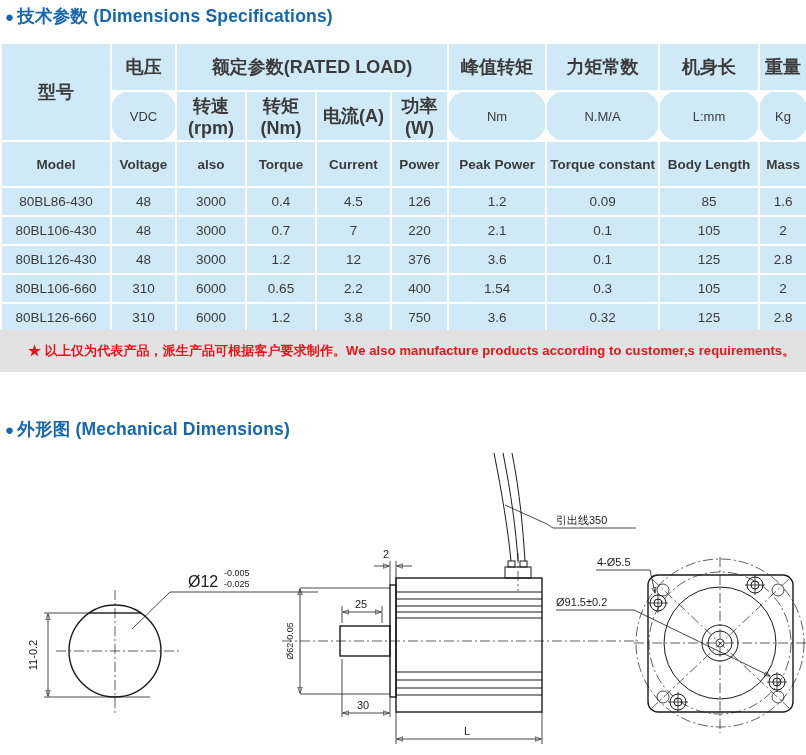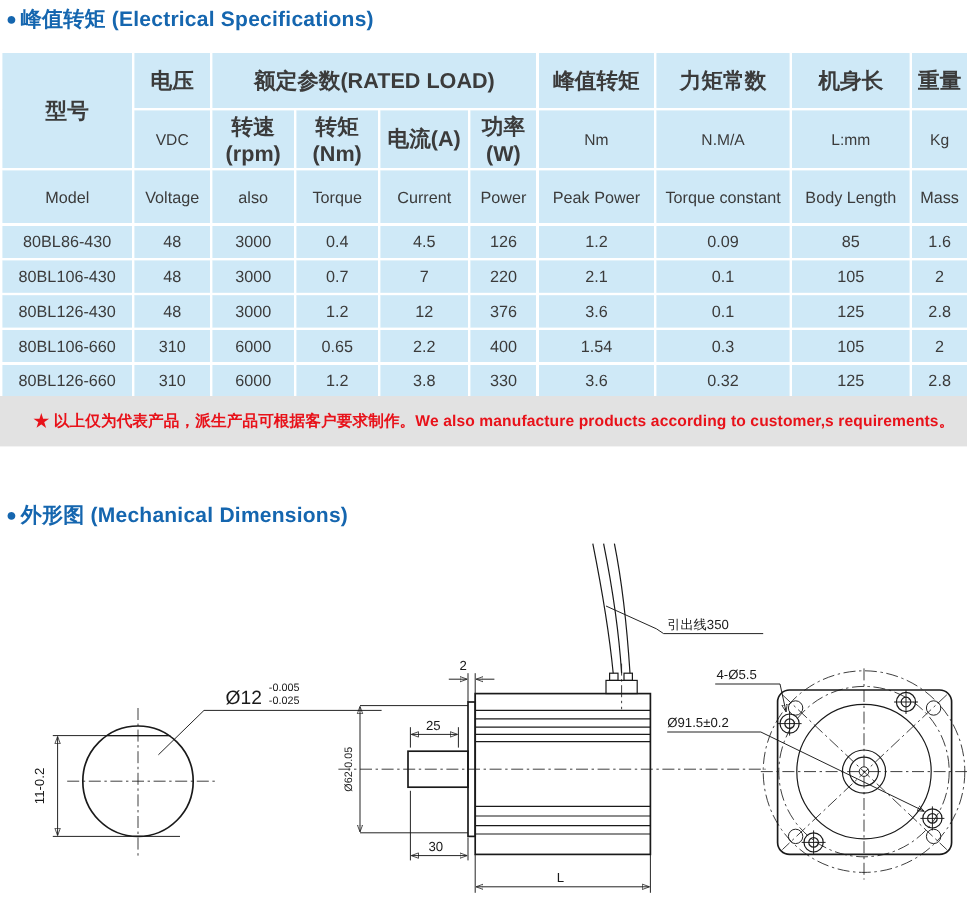--- a/index.html
+++ b/index.html
@@ -8,22 +8,22 @@
   .sec-title{position:absolute;left:5px;display:flex;align-items:center;
        color:#1566af;font-size:17.5px;font-weight:bold;letter-spacing:0.2px;}
   .sec-title .bullet{font-size:15px;margin-right:3px;line-height:1;}
   #title1{top:4px;}
   #title2{top:417px;}
   table.spec{position:absolute;top:42px;left:0;width:806px;border-collapse:collapse;table-layout:fixed;}
   table.spec td{background:#cfe9f7;border:2px solid #ffffff;text-align:center;vertical-align:middle;
        color:#3b3b3b;padding:0;overflow:hidden;}
   tr.h1{height:48px;} tr.h2{height:50px;} tr.h3{height:46px;} tr.dr{height:29px;}
   .cn{font-size:18px;font-weight:bold;}
-  .unit{font-size:13px;font-weight:normal;}
-  .en{font-size:13.5px;font-weight:normal;}
+  .unit{font-size:13px;font-weight:normal;border-radius:19px;}
+  .en{font-size:13.5px;font-weight:bold;}
   .val{font-size:13.5px;font-weight:normal;}
   #noteBar{position:absolute;top:330px;left:0;width:806px;height:42px;background:#e2e2e2;
        display:flex;align-items:center;}
   #noteBar span{color:#e8121a;font-size:13px;font-weight:bold;padding-left:28px;letter-spacing:0.1px;}
   #drawing{position:absolute;top:445px;left:0;}
   #drawing line,#drawing path,#drawing circle,#drawing rect,#drawing polyline{
        stroke:#1a1a1a;fill:none;}
   .lw14{stroke-width:1.4;} .lw1{stroke-width:1;} .thin{stroke-width:0.8;}
   .cl{stroke-width:0.7;stroke-dasharray:10 3 2 3;}
   .dimline{stroke-width:0.8;}
@@ -34,21 +34,21 @@
   #watermark{position:absolute;left:198px;top:694px;font-family:"DejaVu Sans Mono",monospace;
        font-size:38px;color:#c3c3c3;opacity:0.82;letter-spacing:1px;white-space:nowrap;}
 </style>
 </head>
 <body>
 
 <div id="app">
 
   <div class="sec-title" id="title1">
     <span class="bullet">●</span>
-    <span>峰值转矩 (Electrical Specifications)</span>
+    <span>技术参数 (Dimensions Specifications)</span>
   </div>
 
   <table class="spec">
     <colgroup>
       <col style="width:110px">
         <col style="width:65px">
         <col style="width:70px">
         <col style="width:70px">
       <col style="width:75px">
         <col style="width:57px">
@@ -137,21 +137,21 @@
       <td class="val">0.3</td>
       <td class="val">105</td>
       <td class="val">2</td>
     </tr>
     <tr class="dr">
       <td class="val">80BL126-660</td>
       <td class="val">310</td>
       <td class="val">6000</td>
       <td class="val">1.2</td>
       <td class="val">3.8</td>
-      <td class="val">330</td>
+      <td class="val">750</td>
       <td class="val">3.6</td>
       <td class="val">0.32</td>
       <td class="val">125</td>
       <td class="val">2.8</td>
     </tr>
   </tbody>
     </table>
 
   <div id="noteBar">
     <span>★ 以上仅为代表产品，派生产品可根据客户要求制作。We also manufacture products according to customer,s requirements。</span>

